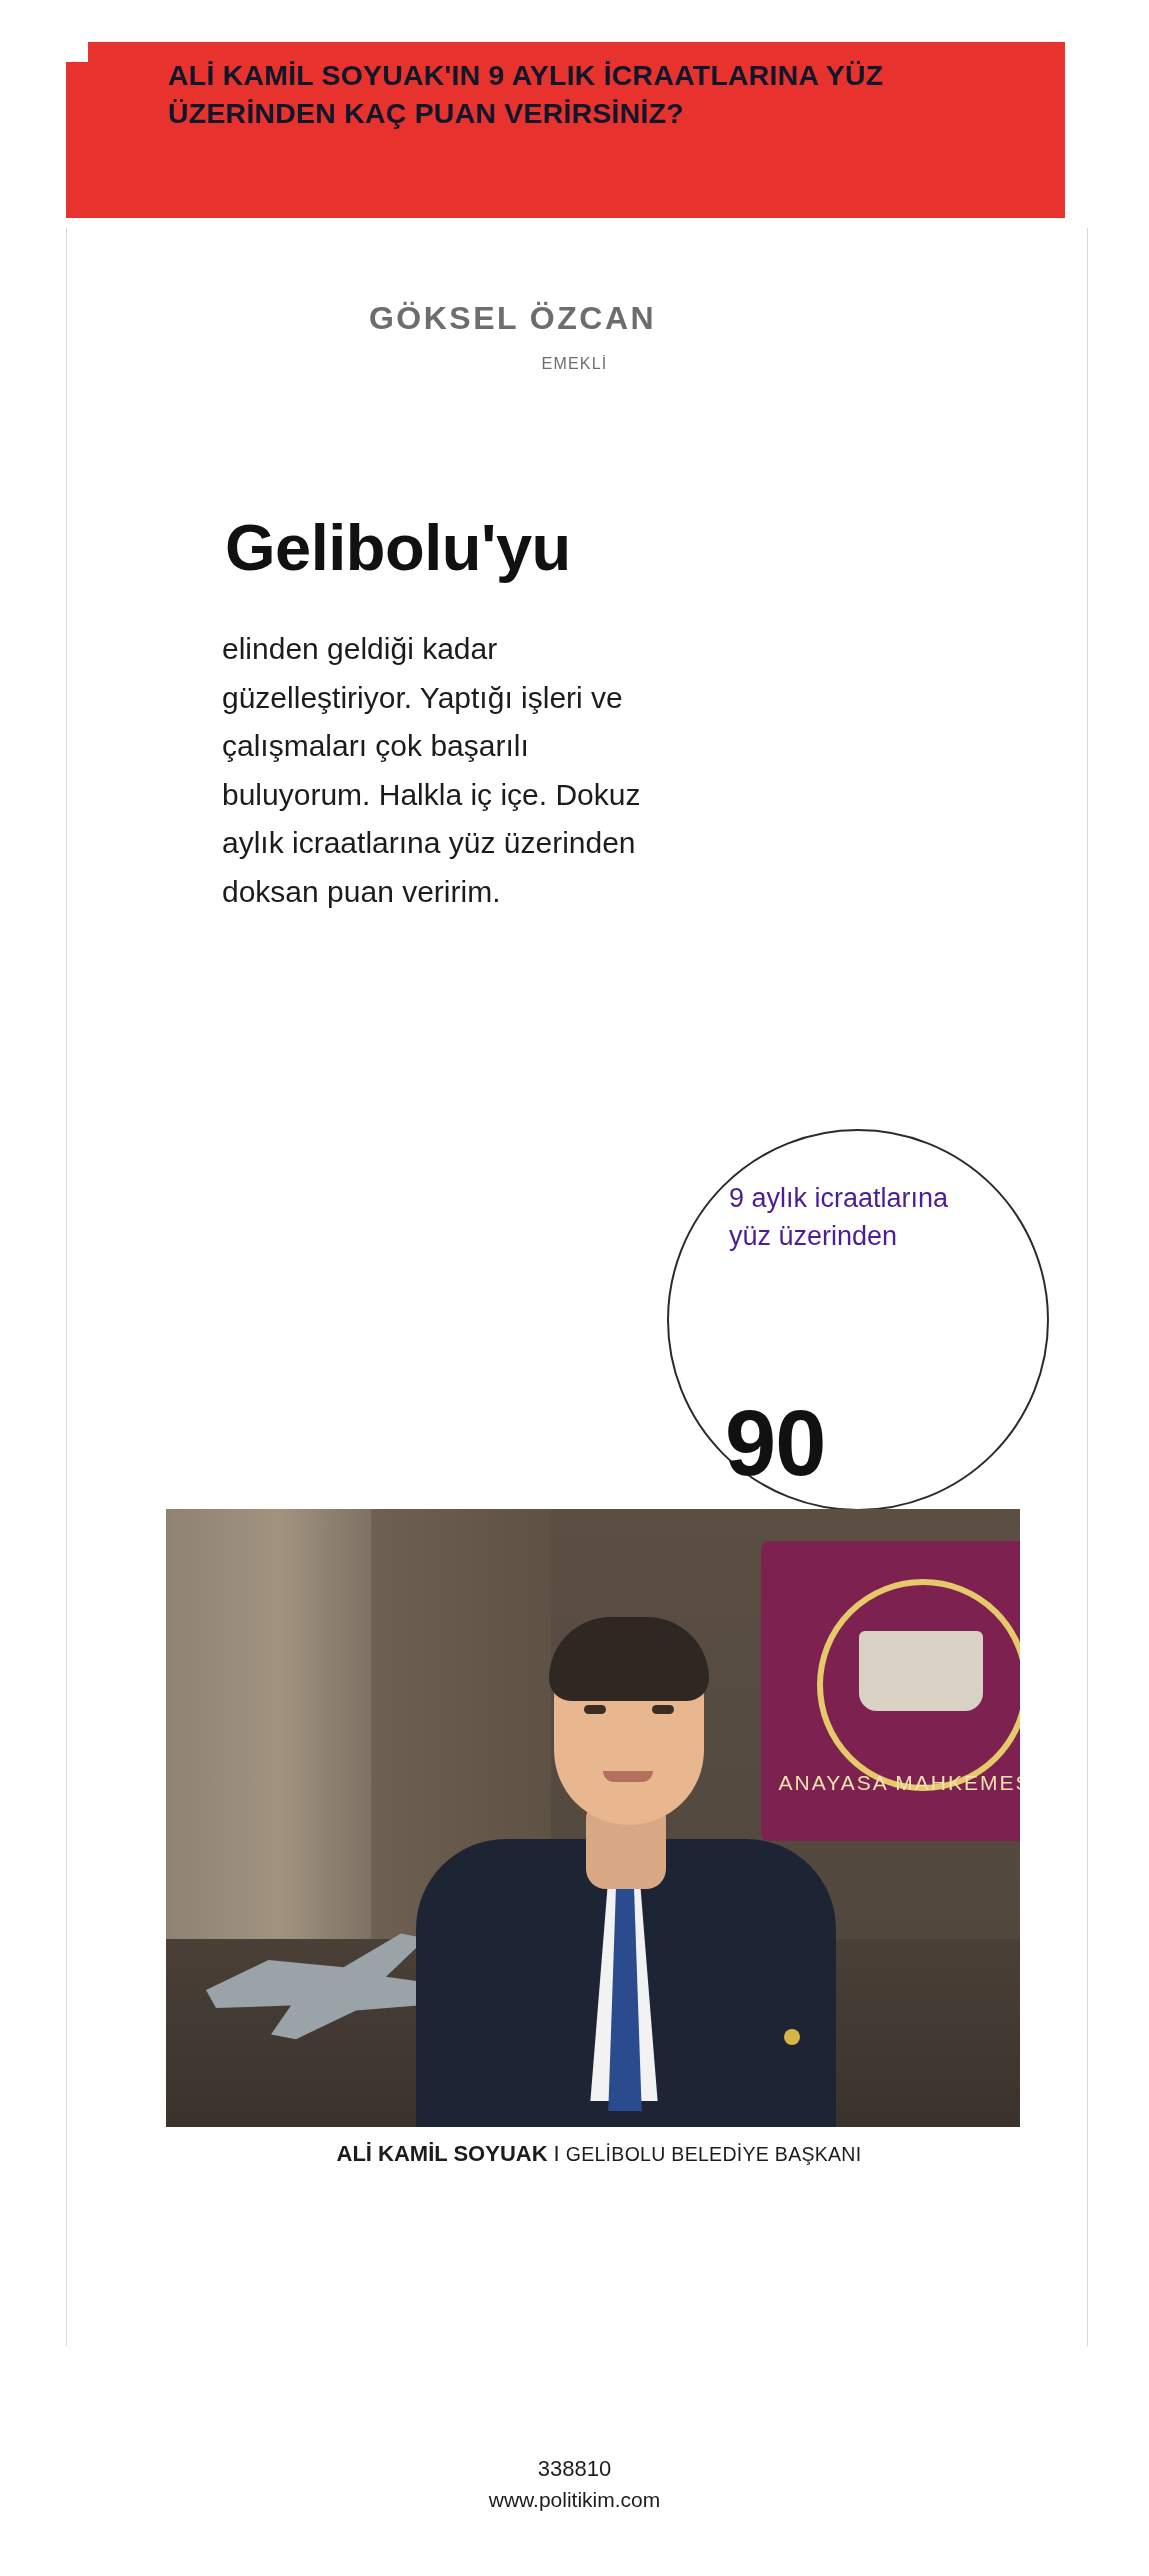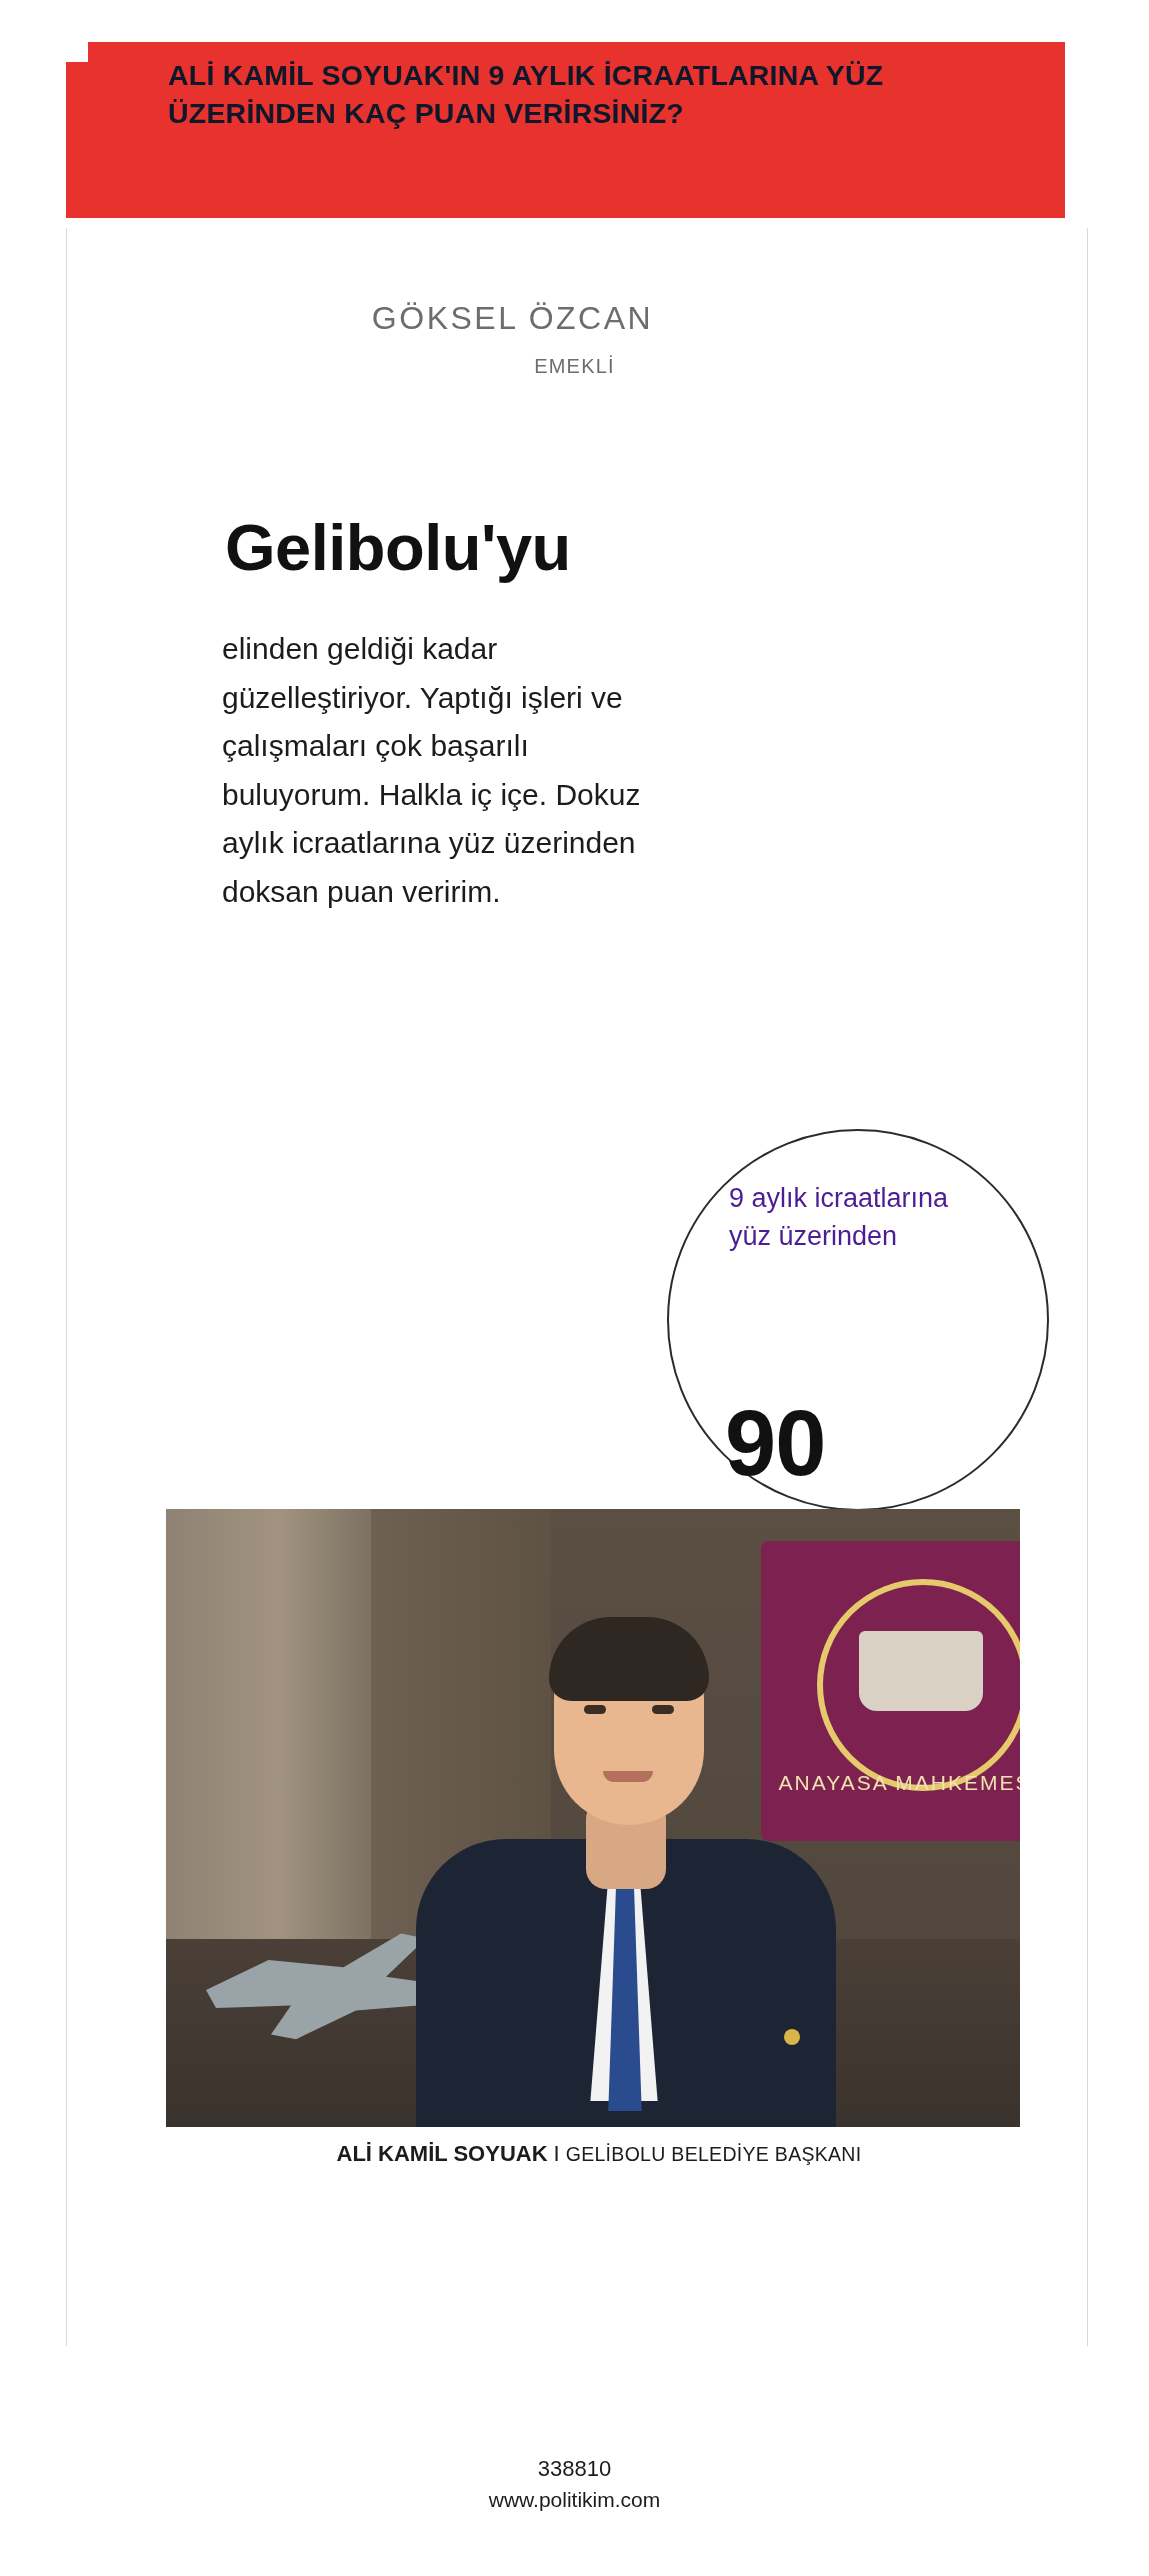--- a/index.html
+++ b/index.html
@@ -68,29 +68,29 @@
   
   #resp-name {
     position: absolute;
     top: 300px;
     left: 0;
     width: 1025px;
     text-align: center;
     font-size: 32px;
     letter-spacing: 2.5px;
     color: #6d6d6d;
-    font-weight: normal;
+    font-weight: bold;
   }
   #resp-role {
     position: absolute;
     top: 355px;
     left: 0;
     width: 1149px;
     text-align: center;
-    font-size: 20px;
+    font-size: 16px;
     letter-spacing: 1.2px;
     color: #6d6d6d;
   }
 
   
   #quote-lead {
     position: absolute;
     left: 225px;
     top: 510px;
     font-size: 65px;

